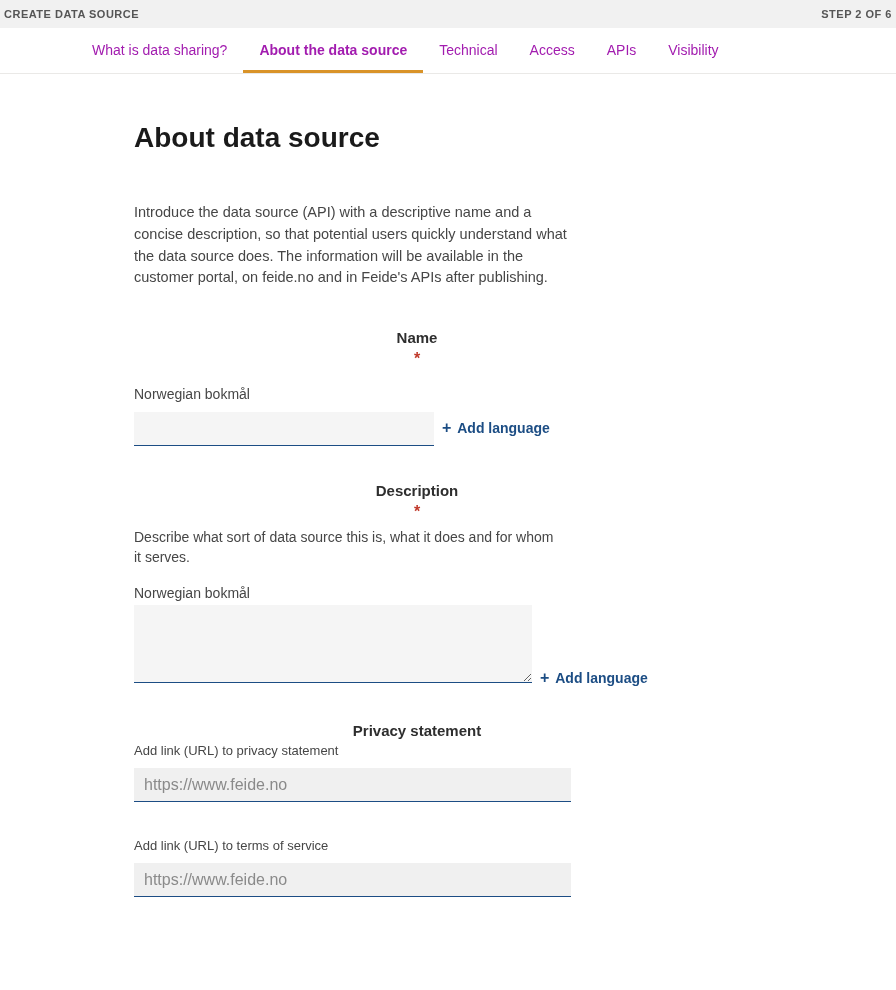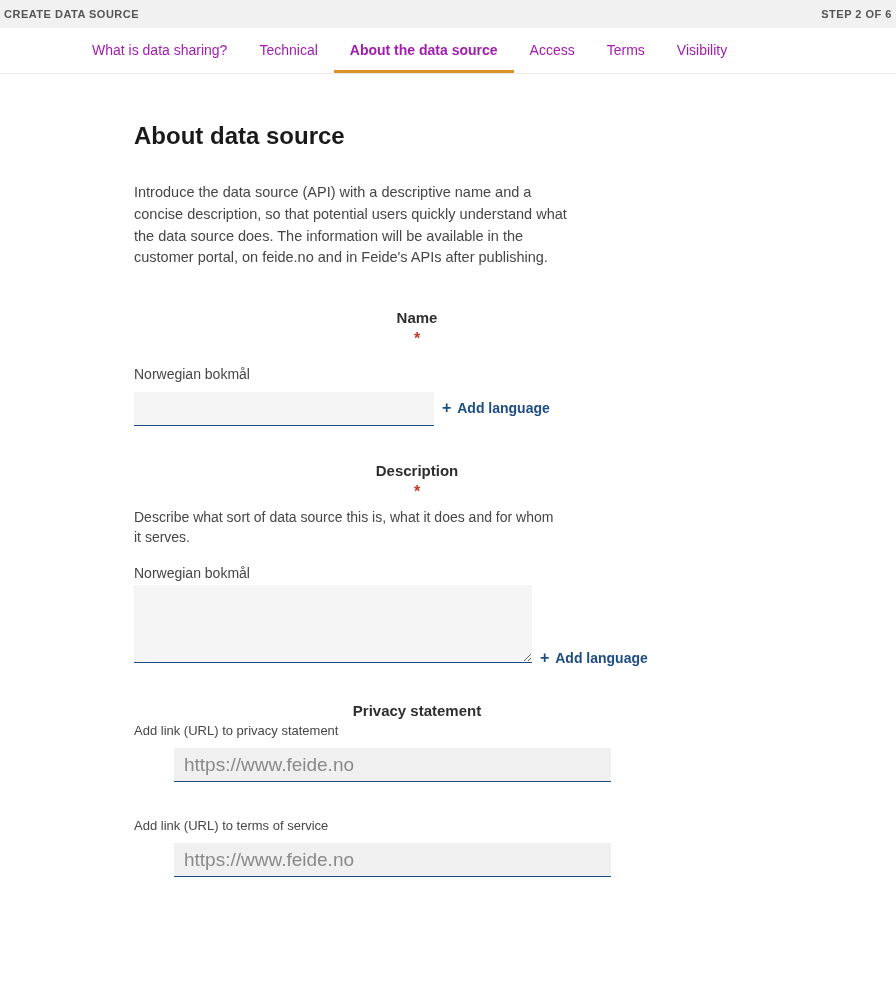--- a/index.html
+++ b/index.html
@@ -43,24 +43,24 @@
     }
     .tab-item.active {
       font-weight: 700;
       border-bottom-color: #d99328;
     }
     .content {
       max-width: 700px;
       padding: 48px 0 40px 134px;
     }
     h1 {
-      font-size: 24px;
+      font-size: 28px;
       font-weight: 800;
       color: #1a1a1a;
-      margin-bottom: 32px;
+      margin-bottom: 48px;
     }
     .intro {
       font-size: 14.5px;
       line-height: 1.5;
       color: #464646;
       margin-bottom: 40px;
       max-width: 440px;
     }
     .field-group {
       margin-bottom: 36px;
@@ -106,24 +106,23 @@
       font-size: 14px;
       font-family: inherit;
     }
     input[type="text"].url-input {
       width: 437px;
       height: 34px;
       background: #f0f0f0;
       border: none;
       border-bottom: 1px solid #1c4d84;
       padding: 6px 10px;
-      font-size: 19px;
+      font-size: 16px;
       font-family: inherit;
       margin-top: 10px;
-      margin-left: 40px;
     }
     input::placeholder {
       color: #8a8a8a;
     }
     textarea.desc-input {
       width: 398px;
       height: 78px;
       background: #f5f5f5;
       border: none;
       border-bottom: 1px solid #1c4d84;
@@ -159,24 +158,24 @@
 <body>
 
 <div class="topbar">
   <span>CREATE DATA SOURCE</span>
   <span>STEP 2 OF 6</span>
 </div>
 
 <nav class="tab-nav">
   <div class="tab-nav-inner">
     <div class="tab-item">What is data sharing?</div>
+    <div class="tab-item active">About the data source</div>
     <div class="tab-item">Technical</div>
-    <div class="tab-item active">About the data source</div>
     <div class="tab-item">Access</div>
-    <div class="tab-item">Terms</div>
+    <div class="tab-item">APIs</div>
     <div class="tab-item">Visibility</div>
   </div>
 </nav>
 
 <main class="content">
   <h1>About data source</h1>
   <p class="intro">Introduce the data source (API) with a descriptive name and a concise description, so that potential users quickly understand what the data source does. The information will be available in the customer portal, on feide.no and in Feide's APIs after publishing.</p>
 
   <div class="field-group">
     <div class="field-label">

